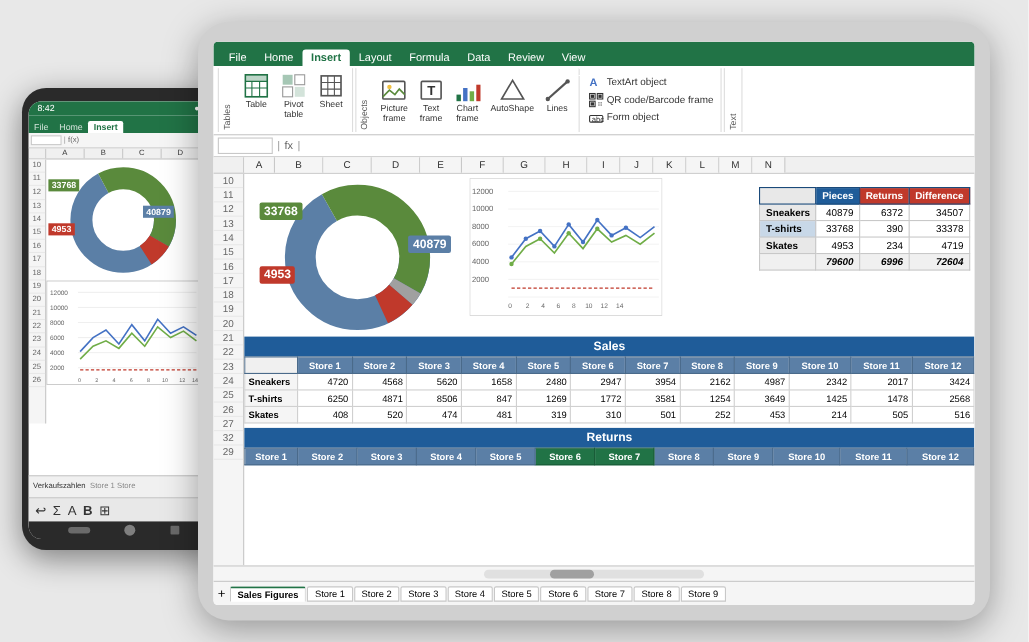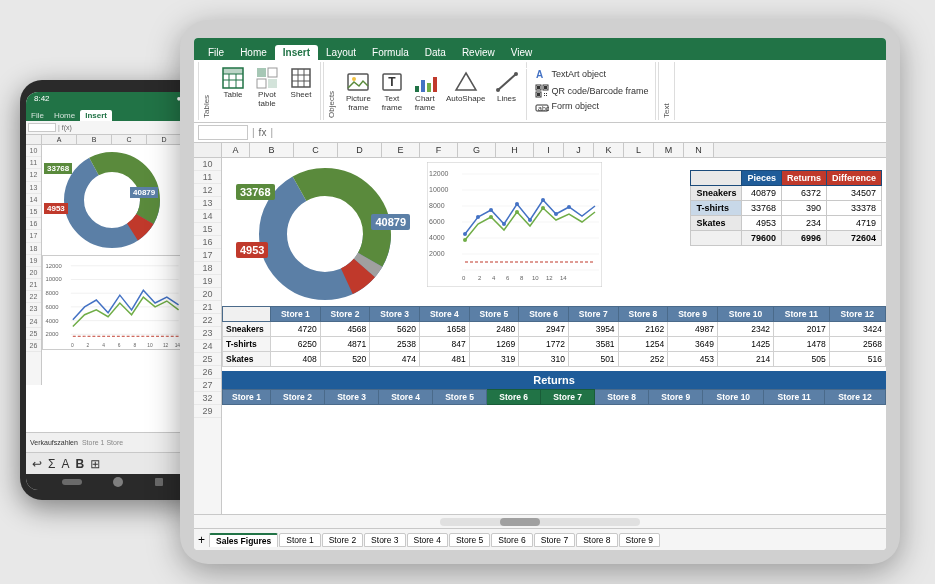--- a/index.html
+++ b/index.html
@@ -182,21 +182,21 @@
     .summary-table th.returns { background: #c0392b; }
     .summary-table th.diff { background: #c0392b; }
     .summary-table td {
       padding: 2px 5px;
       border: 1px solid #c8c8c8;
       text-align: right;
     }
     .summary-table tr.sneakers td:first-child { background: #e8e8e8; font-weight: 600; text-align: left; }
     .summary-table tr.tshirts td:first-child { background: #c8d8e8; font-weight: 600; text-align: left; }
     .summary-table tr.skates td:first-child { background: #e8e8e8; font-weight: 600; text-align: left; }
-    .summary-table tr.total td { font-weight: 700; background: #f0f0f0; }
+    .summary-table tr.total td { font-weight: 700; background: #f0f0f0; font-style: italic; }
 
     
     .sales-banner {
       background: #1f5c99;
       color: #fff;
       text-align: center;
       font-size: 11px;
       font-weight: 600;
       padding: 3px;
     }
@@ -927,20 +927,21 @@
                     <td></td>
                     <td>79600</td>
                     <td>6996</td>
                     <td>72604</td>
                   </tr>
                 </tbody>
               </table>
             </div>
 
             <div style="position:absolute;left:0;top:148px;right:0;">
+              <div class="sales-banner">Sales</div>
               <table class="sales-table">
                 <thead>
                   <tr>
                     <th style="width:48px;background:#f0f0f0;color:#333;"></th>
                     <th>Store 1</th>
                     <th>Store 2</th>
                     <th>Store 3</th>
                     <th>Store 4</th>
                     <th>Store 5</th>
                     <th>Store 6</th>
@@ -965,21 +966,21 @@
                     <td>2162</td>
                     <td>4987</td>
                     <td>2342</td>
                     <td>2017</td>
                     <td>3424</td>
                   </tr>
                   <tr>
                     <td class="label-cell">T-shirts</td>
                     <td>6250</td>
                     <td>4871</td>
-                    <td>2538</td>
+                    <td>8506</td>
                     <td>847</td>
                     <td>1269</td>
                     <td>1772</td>
                     <td>3581</td>
                     <td>1254</td>
                     <td>3649</td>
                     <td>1425</td>
                     <td>1478</td>
                     <td>2568</td>
                   </tr>

